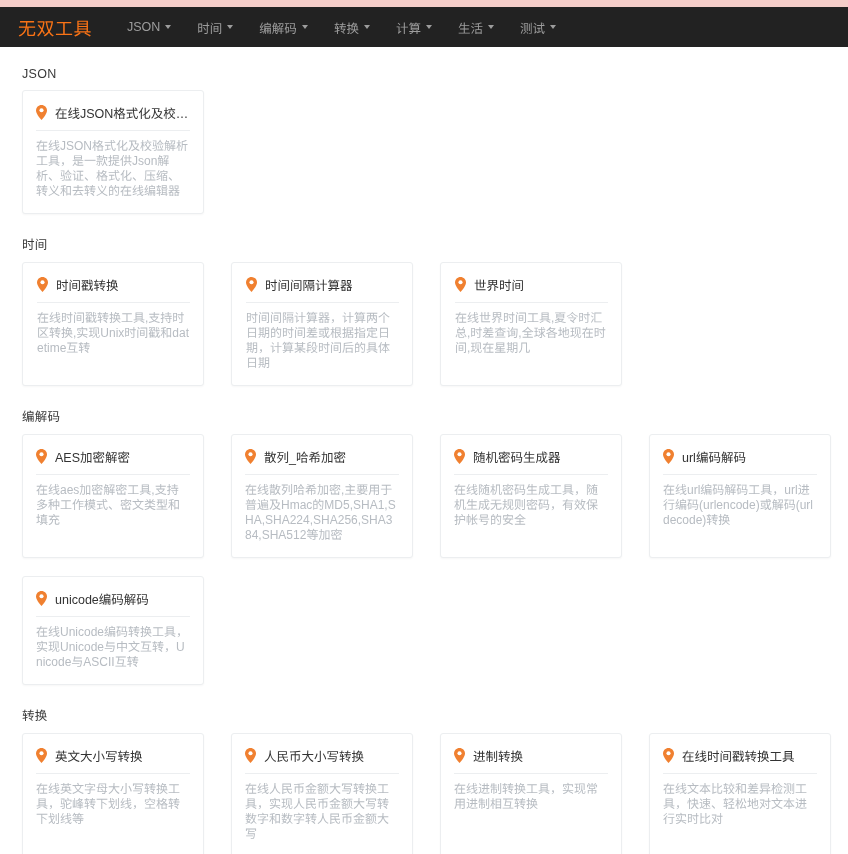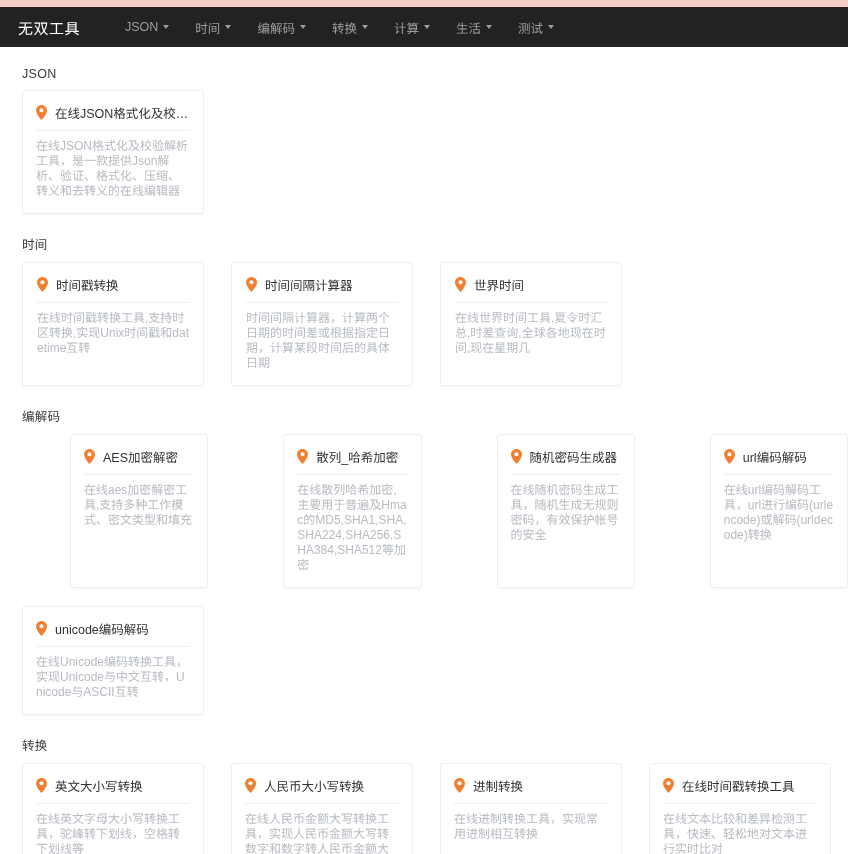--- a/index.html
+++ b/index.html
@@ -22,24 +22,24 @@
   
   #navbar {
     height: 40px;
     background: #222222;
     display: flex;
     align-items: center;
     padding-left: 18px;
     width: 100%;
   }
   #brand {
-    color: #ffffff;
-    font-size: 15px;
+    color: #f97316;
+    font-size: 18px;
     letter-spacing: 0.5px;
-    margin-right: 32px;
+    margin-right: 22px;
     cursor: pointer;
     white-space: nowrap;
   }
   .nav-item {
     color: #9d9d9d;
     font-size: 12.5px;
     padding: 0 13px;
     cursor: pointer;
     white-space: nowrap;
     display: flex;
@@ -113,21 +113,21 @@
   .card-desc {
     font-size: 12px;
     line-height: 15px;
     color: #b7bcc2;
     word-break: break-all;
   }
 
   
   .row-h-json   .card { min-height: 80px; }
   .row-h-time   .card { min-height: 76px; padding-left: 14px; }
-  .row-h-code1  .card { min-height: 88px; margin-left: 48px; }
+  .row-h-code1  .card { min-height: 88px; }
   .row-h-code2  .card { min-height: 72px; }
   .row-h-conv1  .card { min-height: 82px; }
   .row-h-conv2  .card { min-height: 72px; }
 </style>
 </head>
 <body>
 
 <div id="top-strip" style="background: rgb(245, 205, 201);"></div>
 
 <div id="navbar" style="background: rgb(34, 34, 34);">

